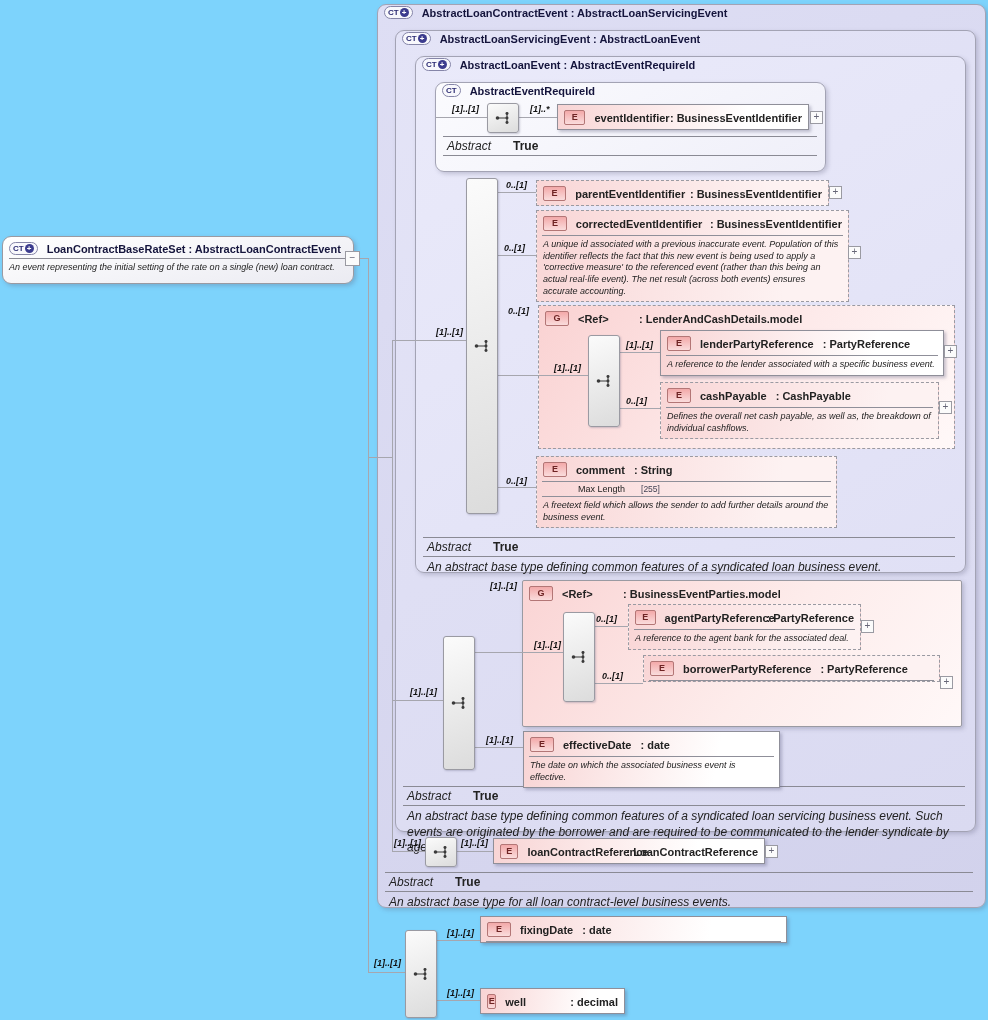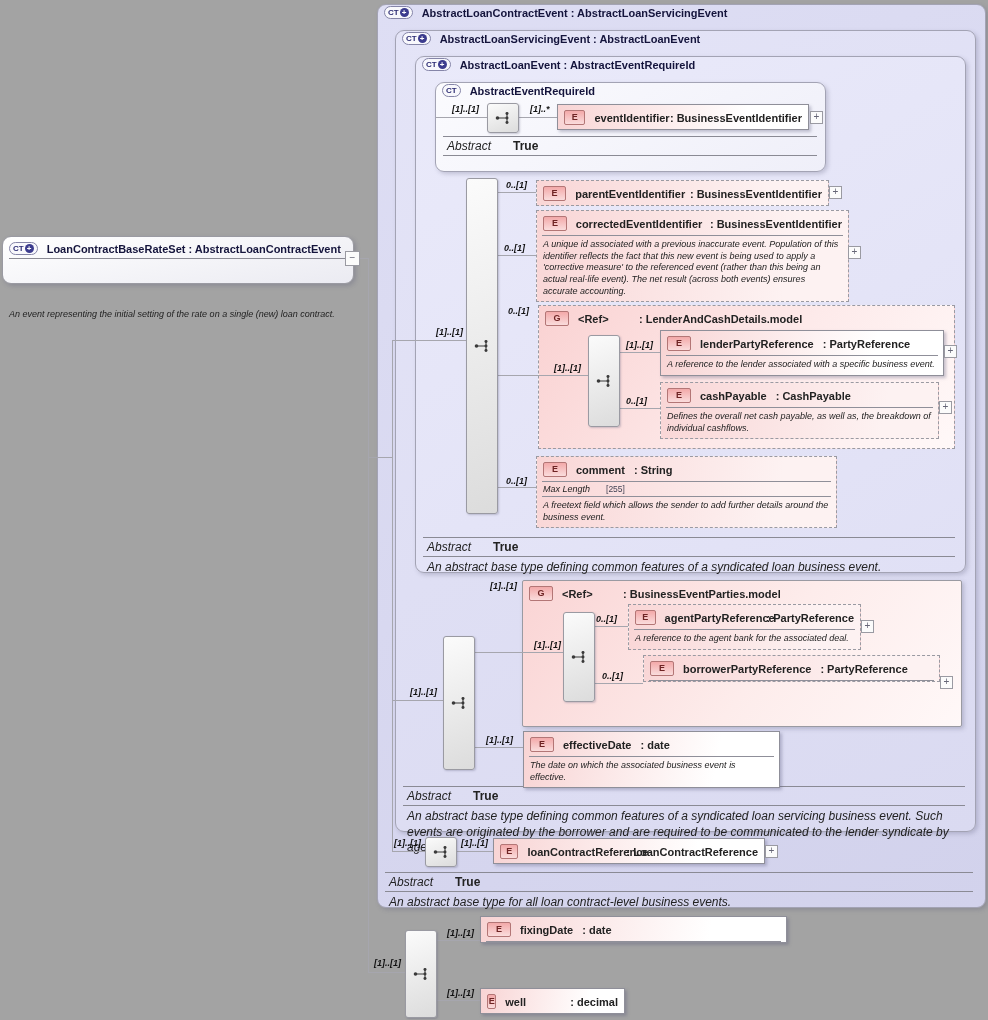--- a/index.html
+++ b/index.html
@@ -1,16 +1,16 @@
 <!DOCTYPE html>
 <html><head>
 <meta charset="utf-8">
 <style>
   html,body{margin:0;padding:0;background:#fff;}
-  .canvas{position:relative;width:988px;height:1020px;background:#a3a3a3;overflow:hidden;
+  .canvas{position:relative;width:988px;height:1020px;background:#7dd3fc;overflow:hidden;
           font-family:"Liberation Sans",sans-serif;color:#1a1a1a;}
   
   .hl,.vl{position:absolute;background:#a6a6ae;}
   .hl{height:1px;} .vl{width:1px;}
   
   .ctbox{position:absolute;border:1px solid #a3a3b4;border-radius:9px;
          box-shadow:2px 2px 4px rgba(90,90,120,.28);}
   .bg1{background:linear-gradient(150deg,#dedef4,#d2d2ec);}
   .bg2{background:linear-gradient(150deg,#e4e4f7,#dadaf1);}
   .bg3{background:linear-gradient(150deg,#eaeafa,#e0e0f5);}
@@ -37,21 +37,21 @@
              font-weight:bold;color:#222;white-space:nowrap;}
   .el-name{min-width:0;}
   .el-name.gap2{min-width:56px;}
   .e-icon,.g-icon{display:inline-block;width:22px;height:13px;border:1px solid #b37676;
           border-radius:2px;background:linear-gradient(180deg,#f3a9a9,#fadcdc);
           color:#6e2424;font-size:9px;font-weight:bold;text-align:center;line-height:13px;}
   .el-sep{height:1px;background:#8f8f99;margin:0 5px;}
   .el-desc{font-style:italic;font-weight:normal;font-size:9px;color:#222;
            padding:3px 6px 4px 6px;line-height:1.3;}
   .facet{display:flex;gap:16px;font-size:9px;padding:2px 6px;align-items:baseline;}
-  .facet-label{font-style:italic;color:#222;}
+  .facet-label{color:#222;margin-left:35px;}
   .facet-value{color:#445;font-size:8.5px;}
   
   .group{position:absolute;font-size:11px;}
   .group.dashed{border:1px dashed #9a9aa2;background:linear-gradient(125deg,#fad2d2,#fdeaea 55%,#fff8f8);}
   .group.solid{border:1px solid #9a9aa2;border-radius:2px;box-shadow:2px 2px 4px rgba(90,90,120,.3);
                background:linear-gradient(125deg,#fad4d4,#fdeceb 55%,#fff8f8);}
   .g-header{display:flex;align-items:center;gap:9px;padding:5px 6px;font-weight:bold;color:#222;white-space:nowrap;}
   .g-name{min-width:52px;}
   
   .seq{position:absolute;border:1px solid #9a9aa2;border-radius:3px;
@@ -63,21 +63,21 @@
   
   .plusbox{position:absolute;width:11px;height:11px;border:1px solid #9a9aa2;background:#fbfbfb;
            color:#667;font-size:10px;line-height:10px;text-align:center;}
   
   .rootbox{position:absolute;left:2px;top:236px;width:350px;height:46px;border:1px solid #9a9aa2;
            border-radius:9px;background:linear-gradient(170deg,#ffffff,#ebebf2);
            box-shadow:2px 2px 4px rgba(90,90,120,.3);}
   .rb-header{display:flex;align-items:center;gap:9px;padding:5px 6px 3px 6px;
              font-size:11px;font-weight:bold;color:#14143c;white-space:nowrap;}
   .rb-sep{height:1px;background:#8a8a94;margin:0 6px;}
-  .rb-desc{font-size:9px;font-style:italic;color:#222;padding:3px 6px;margin-top:47px;}
+  .rb-desc{font-size:9px;font-style:italic;color:#222;padding:3px 6px;}
 </style>
 </head>
 <body>
 
 <div class="canvas">
 
   <div class="ctbox bg1" style="left:377px;top:4px;width:607px;height:902px;"></div>
   <div class="ctbox bg2" style="left:395px;top:30px;width:579px;height:800px;"></div>
   <div class="ctbox bg3" style="left:415px;top:56px;width:549px;height:515px;"></div>
   <div class="ctbox bg4" style="left:435px;top:82px;width:389px;height:88px;"></div>

